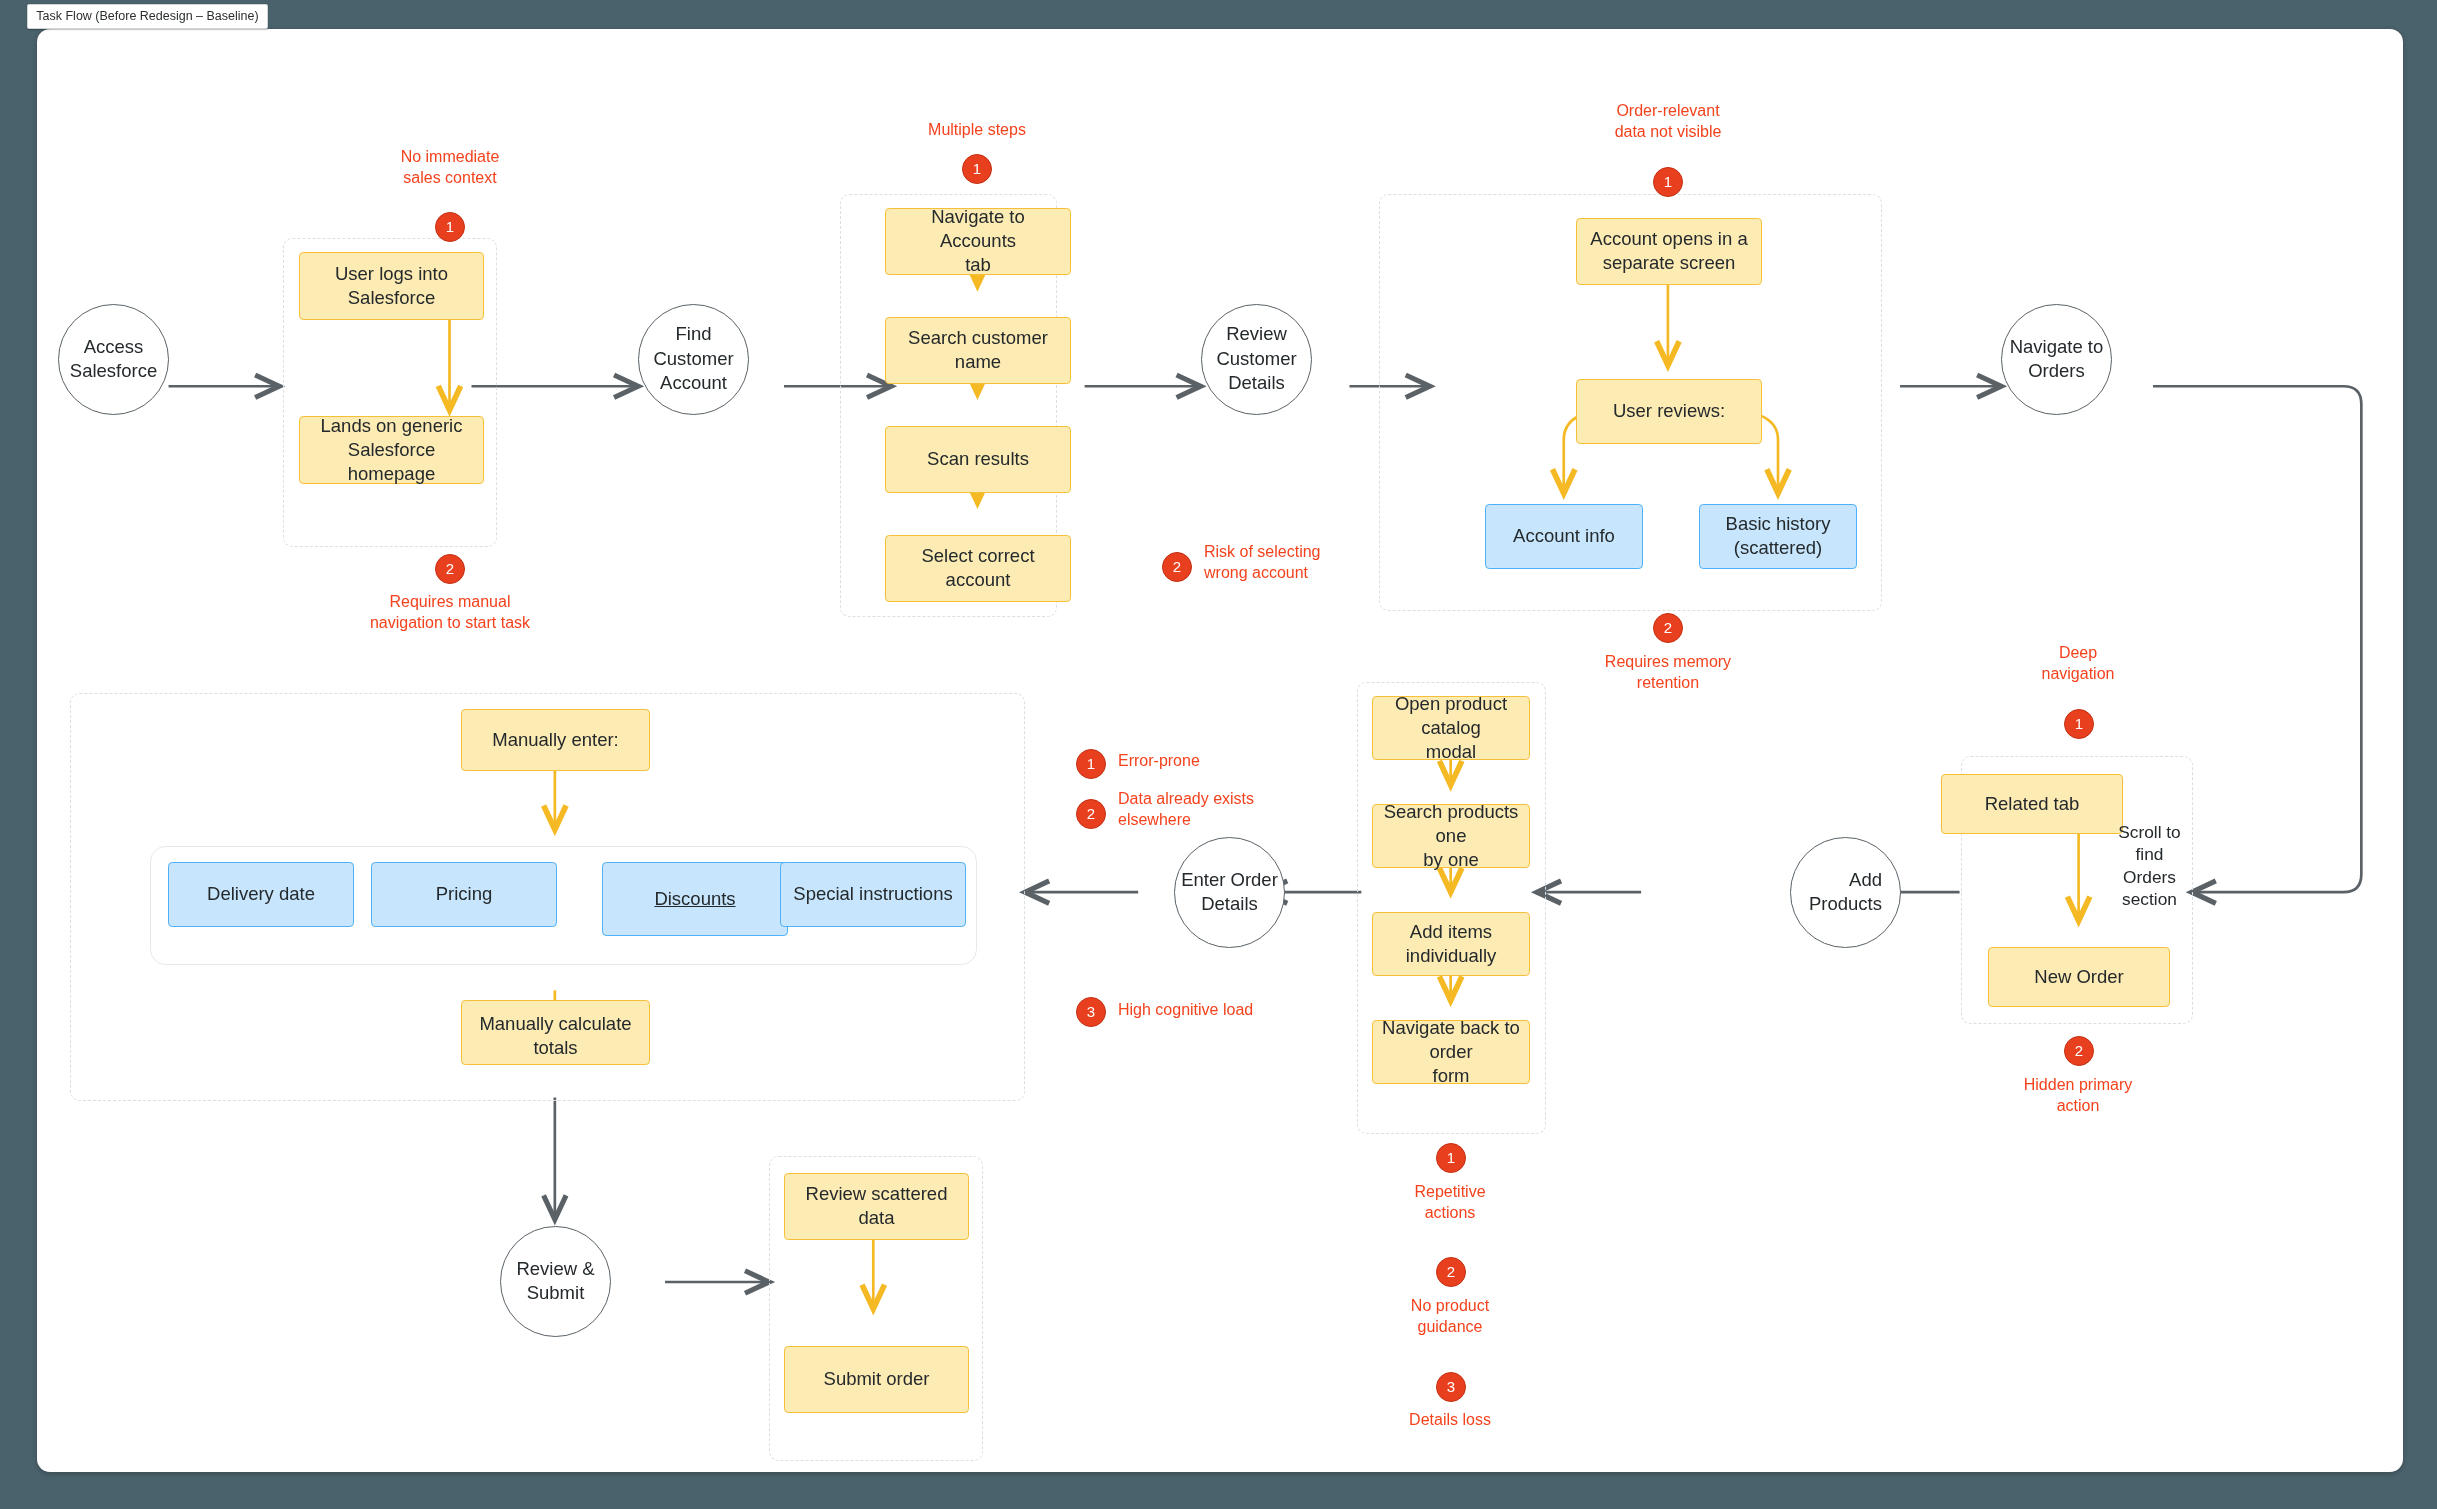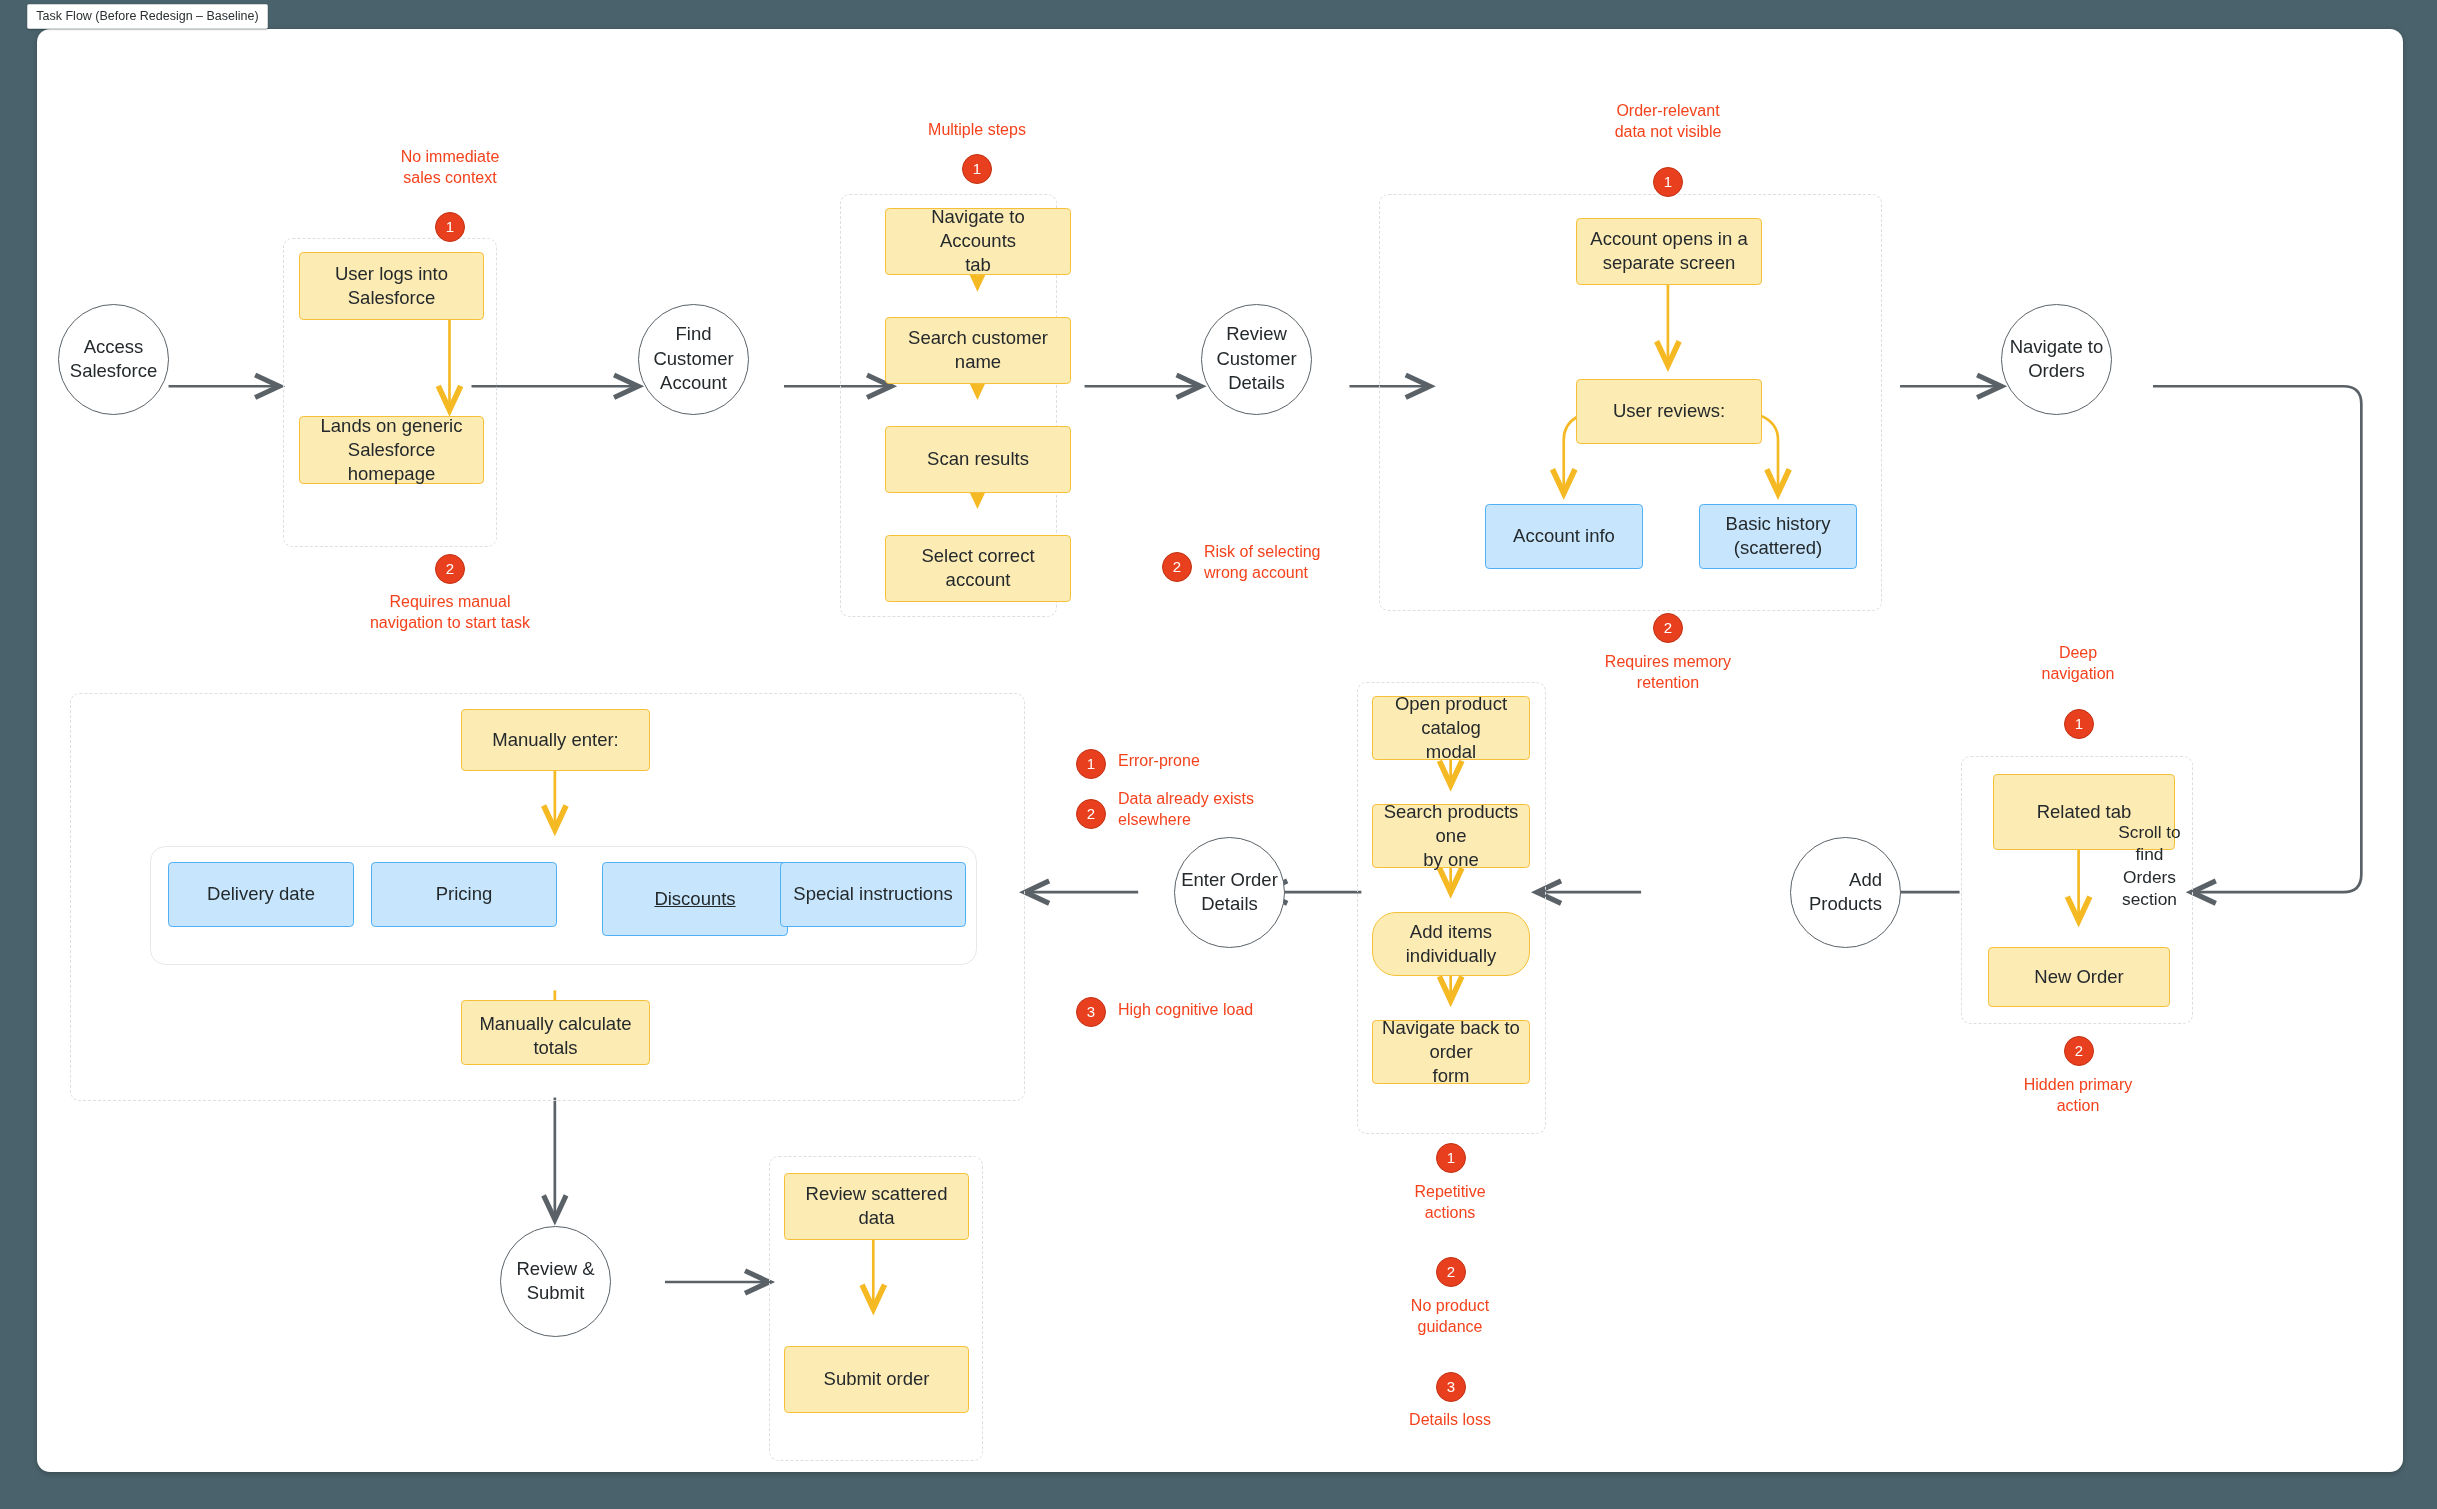--- a/index.html
+++ b/index.html
@@ -210,40 +210,40 @@
       <span style="white-space:pre-line">User reviews:</span>
     </div>
     <div class="box blue" style="left:1448px;top:475px;width:158px;height:65px;">
       <span style="white-space:pre-line">Account info</span>
     </div>
     <div class="box blue" style="left:1662px;top:475px;width:158px;height:65px;">
       <span style="white-space:pre-line">Basic history
 (scattered)</span>
     </div>
 
-    <div class="box yellow" style="left:1956px;top:745px;width:182px;height:76px;align-items:center;">
+    <div class="box yellow" style="left:1904px;top:745px;width:182px;height:60px;align-items:center;">
       <span style="white-space:pre-line">Related tab</span>
     </div>
     <div class="edge-label" style="left:2059px;top:792px;width:107px;">Scroll to
 find
 Orders
 section</div>
     <div class="box yellow" style="left:1951px;top:918px;width:182px;height:60px;">
       <span style="white-space:pre-line">New Order</span>
     </div>
 
     <div class="box yellow" style="left:1335px;top:667px;width:158px;height:64px;">
       <span style="white-space:pre-line">Open product catalog
 modal</span>
     </div>
     <div class="box yellow" style="left:1335px;top:775px;width:158px;height:64px;">
       <span style="white-space:pre-line">Search products one
 by one</span>
     </div>
-    <div class="box yellow" style="left:1335px;top:883px;width:158px;height:64px;border-radius:24px;">
+    <div class="box yellow" style="left:1335px;top:883px;width:158px;height:64px;">
       <span style="white-space:pre-line">Add items individually</span>
     </div>
     <div class="box yellow" style="left:1335px;top:991px;width:158px;height:64px;">
       <span style="white-space:pre-line">Navigate back to order
 form</span>
     </div>
 
     <div class="box yellow" style="left:424px;top:680px;width:189px;height:62px;">
       <span style="white-space:pre-line">Manually enter:</span>
     </div>

